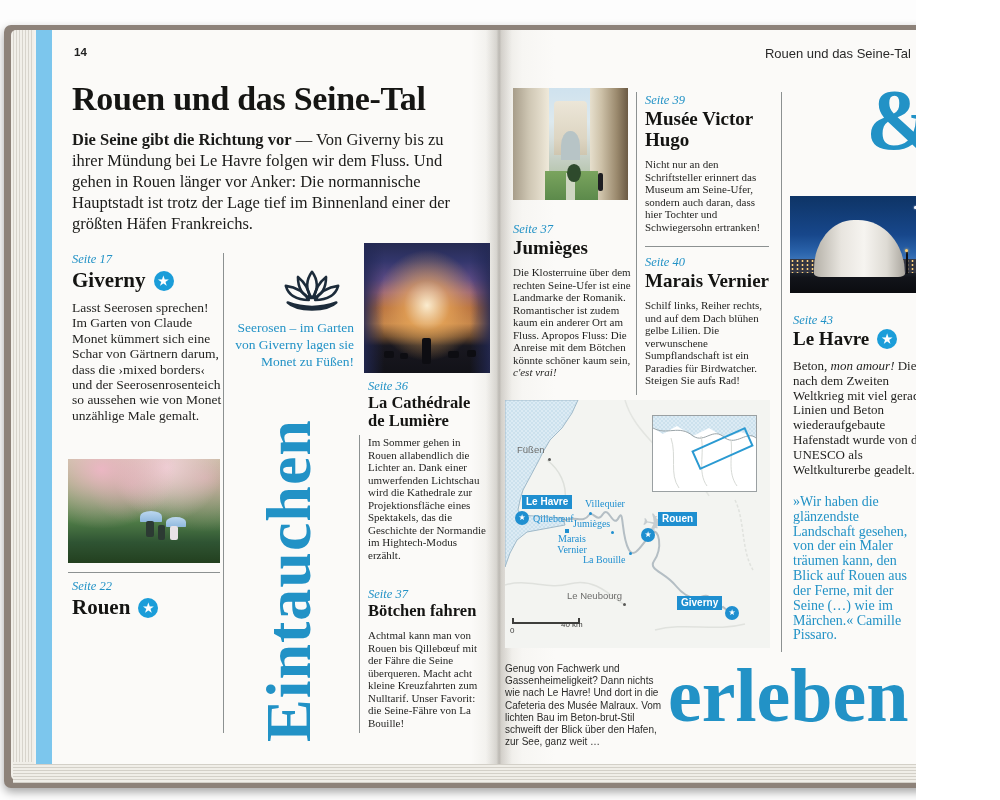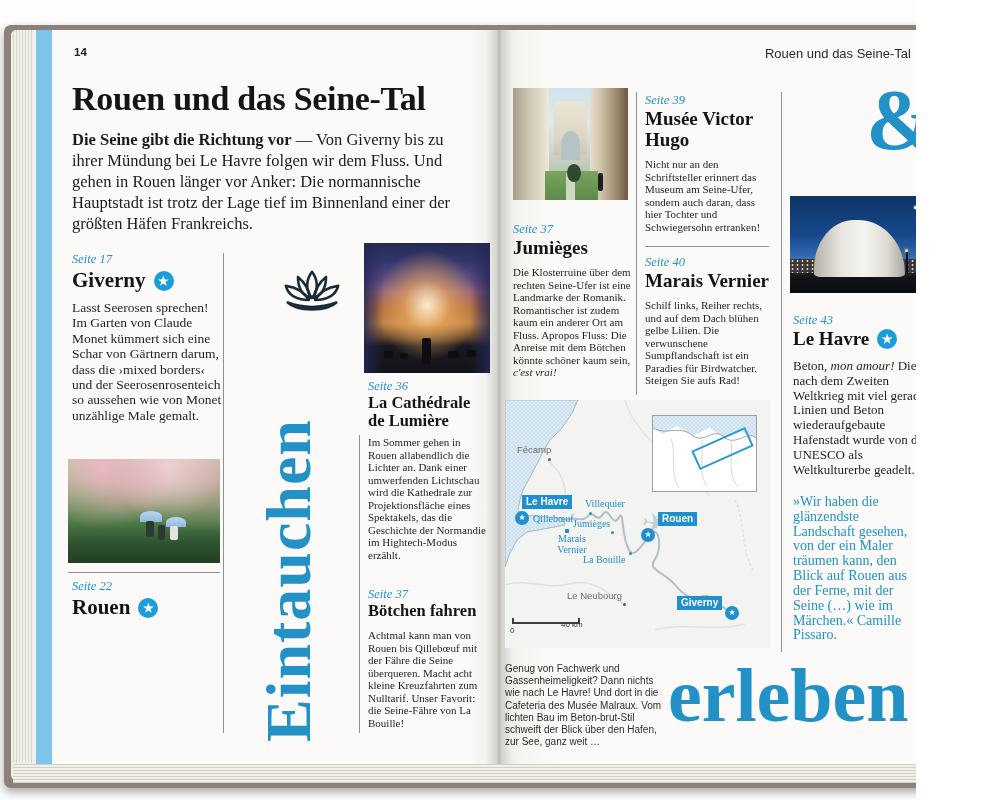--- a/index.html
+++ b/index.html
@@ -162,20 +162,21 @@
   <svg class="lotus" width="64" height="46" viewBox="0 0 100 72">
     <g fill="none" stroke="#1c2b3a" stroke-width="4" stroke-linejoin="round" stroke-linecap="round">
       <path d="M50 6 C41 18 39 34 50 47 C61 34 59 18 50 6 Z"></path>
       <path d="M28 14 C28 30 35 42 47 47 C45 33 38 22 28 14 Z"></path>
       <path d="M72 14 C72 30 65 42 53 47 C55 33 62 22 72 14 Z"></path>
       <path d="M9 28 C13 42 26 50 45 50 C38 38 25 30 9 28 Z"></path>
       <path d="M91 28 C87 42 74 50 55 50 C62 38 75 30 91 28 Z"></path>
       <path d="M12 54 Q50 68 88 54 Q78 64 50 65 Q22 64 12 54 Z"></path>
     </g>
   </svg>
+  <div class="abs bluecap" style="left:228px;top:320px;width:126px;">Seerosen – im Garten von Giverny lagen sie Monet zu Füßen!</div>
 
   <div class="vert bigword">Eintauchen</div>
 
   <div class="photo photo-cathedrale" style="left:364px;top:243px;width:126px;height:130px;">
     <div class="sil" style="left:58px;top:95px;width:9px;height:26px;"></div>
     <div class="sil" style="left:20px;top:108px;width:10px;height:7px;"></div>
     <div class="sil" style="left:36px;top:110px;width:8px;height:6px;"></div>
     <div class="sil" style="left:84px;top:108px;width:11px;height:7px;"></div>
     <div class="sil" style="left:103px;top:107px;width:9px;height:7px;"></div>
   </div>
@@ -280,21 +281,21 @@
         </defs>
         <polygon points="0,0 103,0 103,22 88,16 72,22 56,12 40,20 24,10 10,18 0,12" fill="url(#seadots2)"></polygon>
         <path d="M0,12 C14,20 26,8 40,20 C52,28 60,10 72,22 C84,30 94,14 103,22" fill="none" stroke="#9aa4a8" stroke-width="1"></path>
         <path d="M18,22 C24,40 16,58 26,72 M48,20 C52,38 44,56 54,70 M78,24 C80,40 74,56 84,70" fill="none" stroke="#d7dad6" stroke-width="1"></path>
       </svg>
       <div class="blue-rect"></div>
     </div>
 
     <span class="plane" style="left:138px;top:108px;">✈</span>
 
-    <div class="map-town" style="left:12px;top:44px;">Fécamp</div>
+    <div class="map-town" style="left:12px;top:44px;">Füßen</div>
     <div class="dot g" style="left:43px;top:58px;"></div>
 
     <div class="map-city" style="left:17px;top:95px;">Le Havre</div>
     <div class="map-star" style="left:10px;top:111px;">★</div>
 
     <div class="map-place" style="left:28px;top:114px;">Qillebœuf</div>
 
     <div class="map-place" style="left:80px;top:99px;">Villequier</div>
     <div class="dot b" style="left:84px;top:112px;"></div>
 

